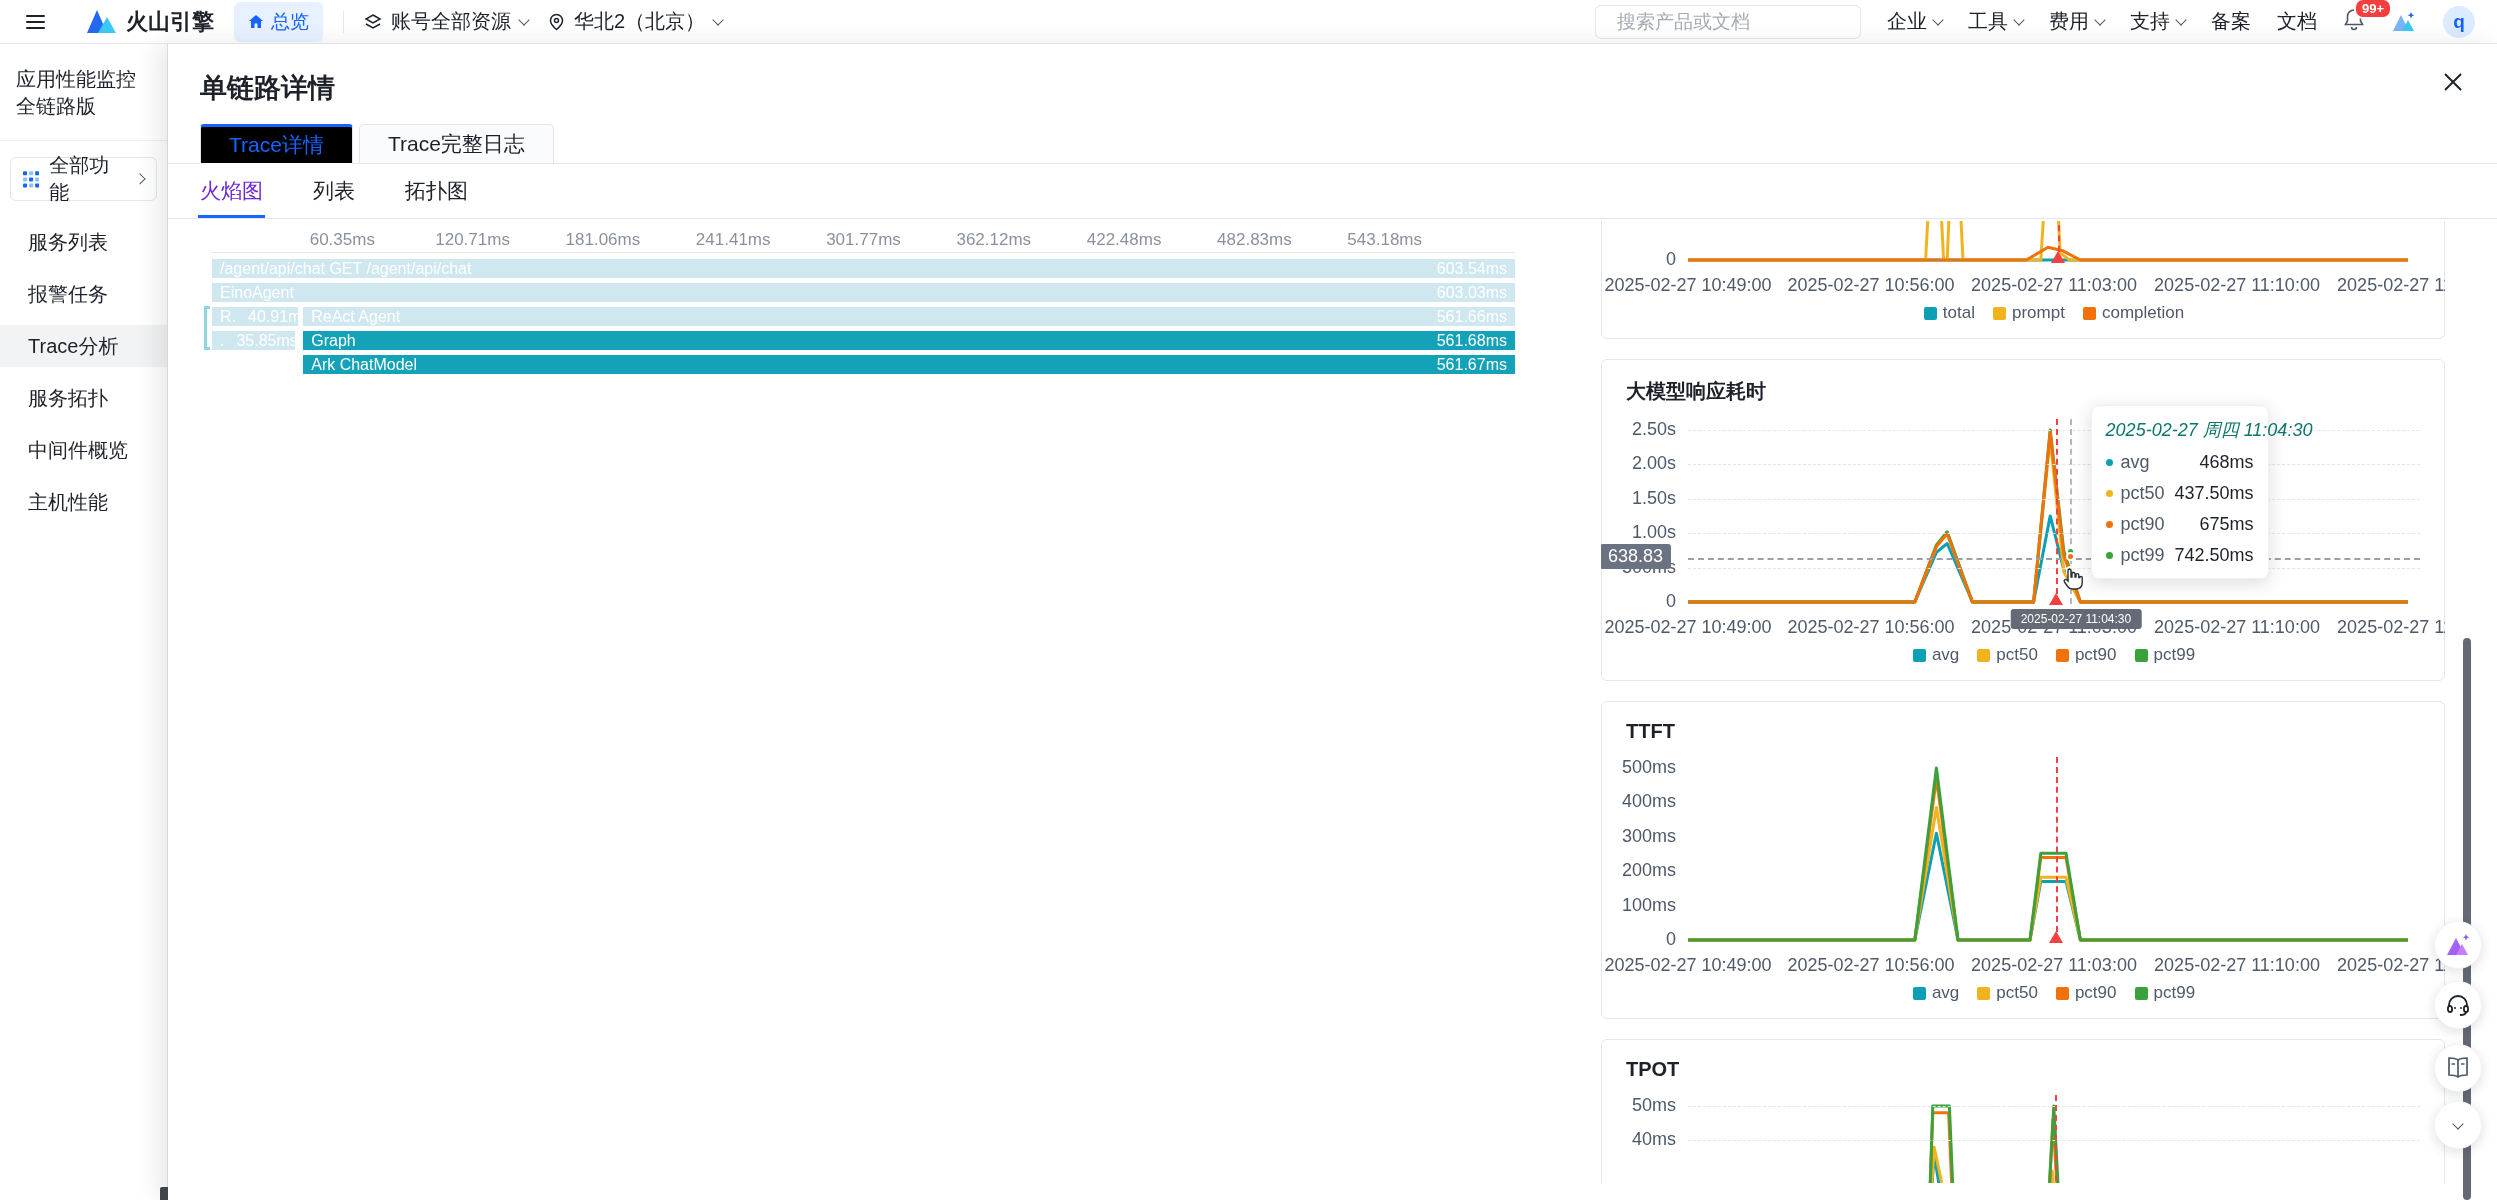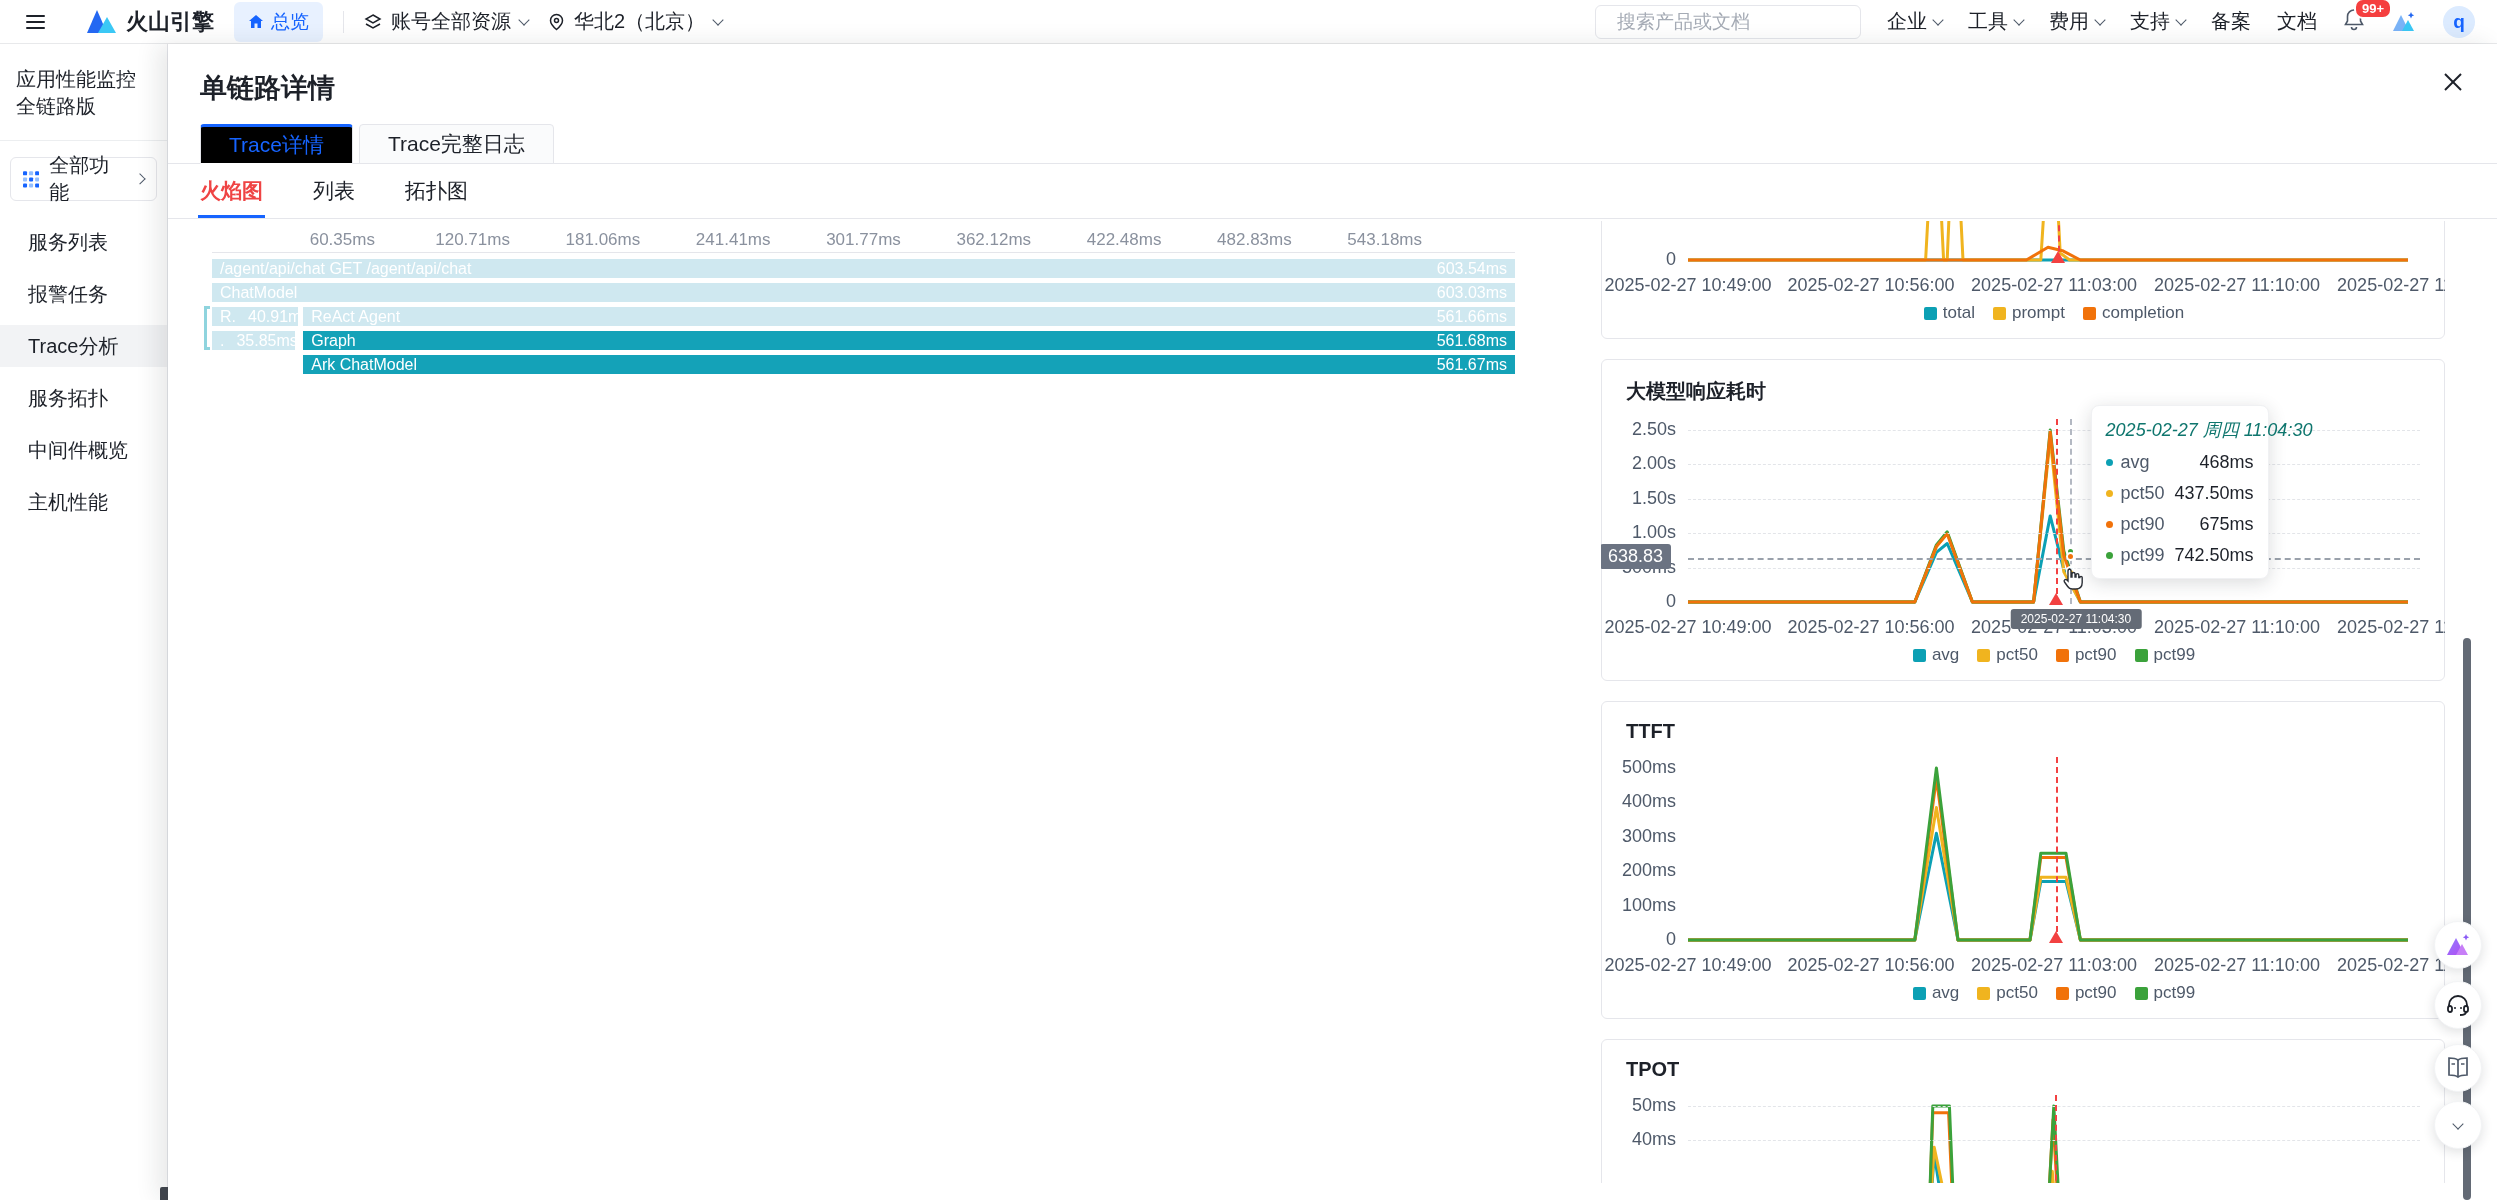--- a/index.html
+++ b/index.html
@@ -49,21 +49,21 @@
   .drawer-head { padding:26px 36px 0 32px; position:relative; }
   .drawer-title { font-size:27px; font-weight:600; }
   .close-x { position:absolute; right:32px; top:26px; cursor:pointer; color:#1d2129; }
   .tabs { margin-top:18px; padding:0 36px 0 32px; border-bottom:1px solid #e5e6eb; display:flex; align-items:flex-end; }
   .tab { height:40px; padding:0 28px; display:flex; align-items:center; font-size:21px; cursor:pointer;
     border:1px solid #e5e6eb; border-radius:4px 4px 0 0; margin-bottom:-1px; background:#fafbfc; color:#1d2129; }
   .tab.active { color:#1664ff; background:#000000; border-top:3px solid #1664ff; border-bottom:1px solid #fff; }
   .tab + .tab { margin-left:6px; }
   .subtabs { padding:0 30px; display:flex; gap:46px; border-bottom:1px solid #e5e6eb; }
   .subtab { padding:13px 2px 10px; font-size:21px; color:#1d2129; cursor:pointer; border-bottom:3px solid transparent; }
-  .subtab.active { color:#ef4444; border-bottom-color:#1664ff;font-weight:bold; }
+  .subtab.active { color:#6d28d9; border-bottom-color:#1664ff; }
   .toolbar { padding:17px 52px 8px 44px; display:flex; align-items:center; justify-content:space-between; }
   .span-search { display:flex; align-items:center; width:242px; height:30px; border:1px solid #e5e6eb;
     border-radius:4px; padding:0 10px; gap:8px; }
   .span-search input { border:none; outline:none; flex:1; font-size:18px; background:transparent; }
   .span-search input::placeholder { color:#a9aeb8; }
   .trace-info { display:flex; align-items:center; gap:28px; font-size:20px; }
   .info-item .lab { color:#4e5969; } .info-item .val { color:#1d2129; }
   .vdiv { width:1px; height:16px; background:#e5e6eb; }
 
   .content { display:flex; padding:2px 52px 0 44px; }
@@ -275,21 +275,21 @@
         <div id="flame-rows">
           <div class="bracket"></div>
         <div class="frow">
               <div class="fspan light" style="left: 0%; width: 100%;">
                 <span class="flabel">/agent/api/chat GET /agent/api/chat</span>
                 <span class="fdur">603.54ms</span>
               </div>
             </div>
             <div class="frow">
               <div class="fspan light" style="left: 0%; width: 100%;">
-                <span class="flabel">ChatModel</span>
+                <span class="flabel">EinoAgent</span>
                 <span class="fdur">603.03ms</span>
               </div>
             </div>
             <div class="frow">
               <div class="fspan light" style="left: 0%; width: 6.6%;">
                 <span class="flabel">R.</span>
                 <span class="fdur">40.91ms</span>
               </div>
               <div class="fspan light" style="left: 7%; width: 93%;">
                 <span class="flabel">ReAct Agent</span>

